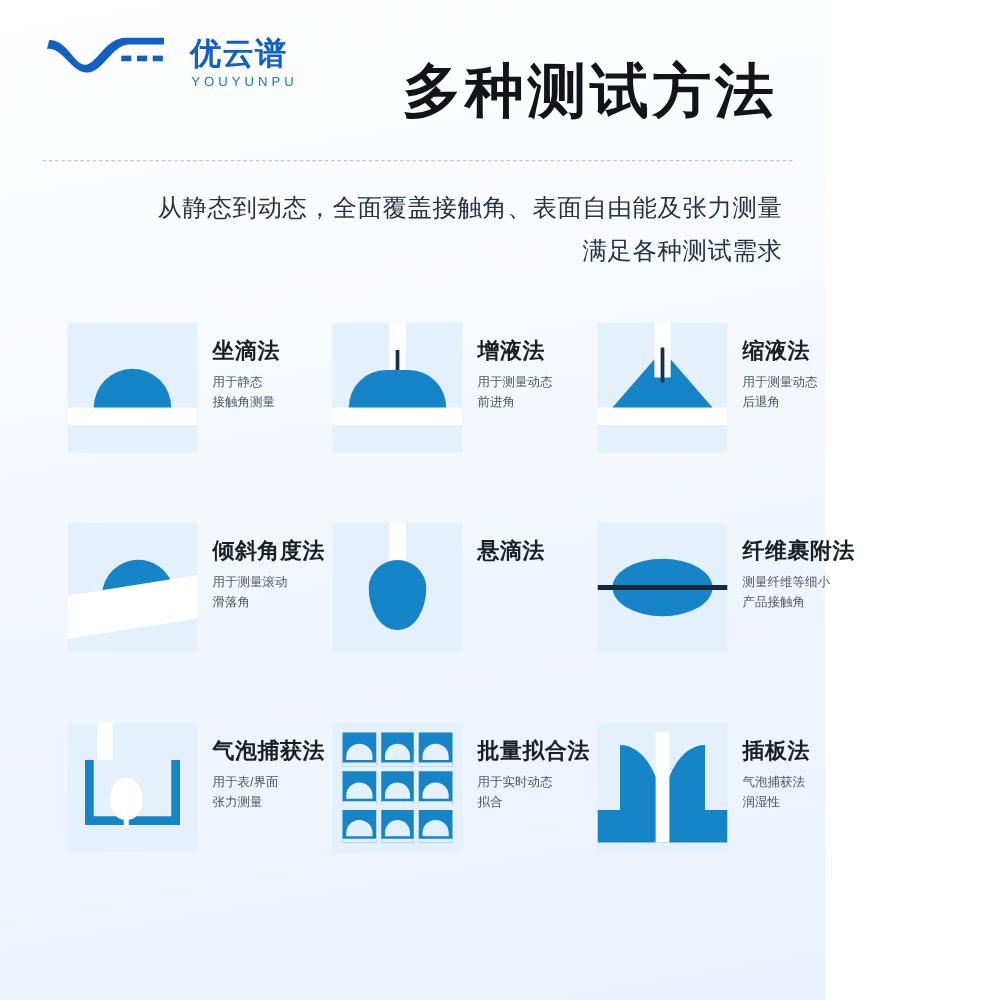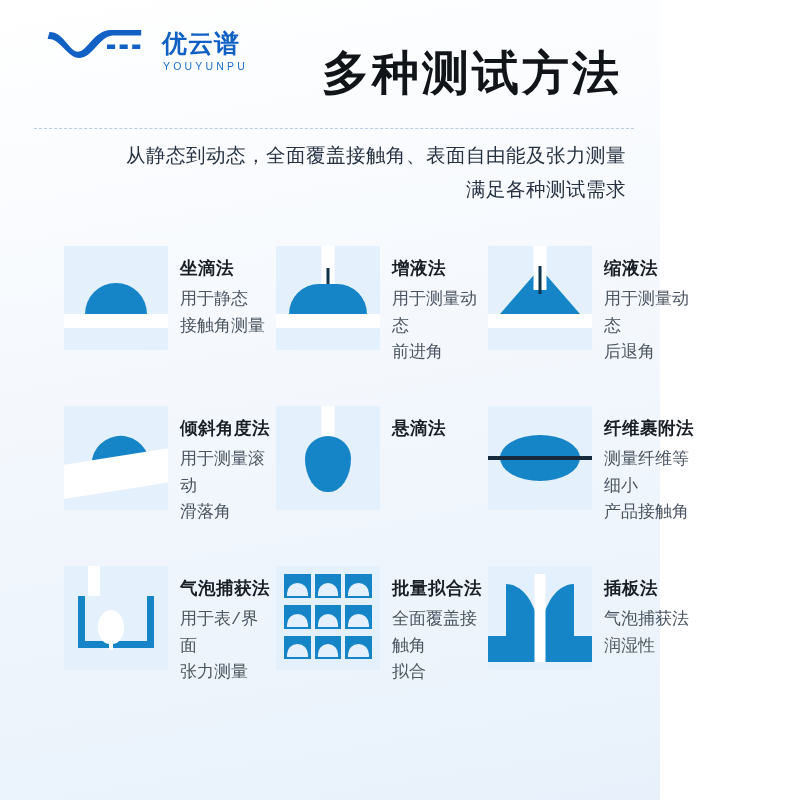--- a/index.html
+++ b/index.html
@@ -6,21 +6,20 @@
   html, body {
     width: 800px; height: 800px;
     font-family: "Liberation Sans", sans-serif;
     background: #ffffff;
     overflow: hidden;
   }
   .page {
     position: relative;
     width: 660px; height: 800px;
     background: linear-gradient(170deg, #ffffff 0%, #f4f8fd 45%, #e8f1fb 100%);
-    padding-left: 10px;
   }
 
   
   .header {
     position: relative;
     height: 130px;
     padding: 18px 26px 0 34px;
     display: flex;
     align-items: flex-start;
     justify-content: space-between;
@@ -49,21 +48,21 @@
 
   .divider {
     position: absolute;
     left: 34px; right: 26px;
     top: 128px;
     border-top: 1px dashed #b9cbe0;
   }
 
   
   .subtitle {
-    margin-top: 8px;
+    margin-top: 20px;
     padding-right: 34px;
     text-align: right;
     color: #263241;
     font-size: 19.5px;
     line-height: 1.75;
     letter-spacing: 0.5px;
   }
 
   
   .grid {
@@ -92,25 +91,24 @@
   .txt { padding-top: 10px; }
   .m-title {
     font-size: 17.5px;
     font-weight: bold;
     color: #1a1f26;
     letter-spacing: 0.5px;
     margin-bottom: 7px;
     white-space: nowrap;
   }
   .m-desc {
-    font-size: 17px;
+    font-size: 10px;
     color: #4b5561;
     line-height: 1.55;
     max-width: 120px;
-    font-family: Liberation Mono, monospace;
   }
 
   
   .base {
     position: absolute; left: 0; right: 0; bottom: 22px;
     height: 14px; background: #ffffff;
   }
   .needle {
     position: absolute; background: #ffffff;
     width: 13px; top: 0;
@@ -371,21 +369,21 @@
             <div class="bc"></div>
             <div class="bc"></div>
           <div class="bc"></div>
             <div class="bc"></div>
             <div class="bc"></div>
         </div>
       </div>
       <div class="txt">
         <div class="m-title">批量拟合法</div>
         <div class="m-desc">
-          <div>全面覆盖接触角</div>
+          <div>用于实时动态</div>
           <div>拟合</div>
         </div>
       </div>
     </div>
 
     <div class="cell">
       <div class="thumb t9">
         <div class="liq"></div>
           <div class="menL"></div>
           <div class="menR"></div>

